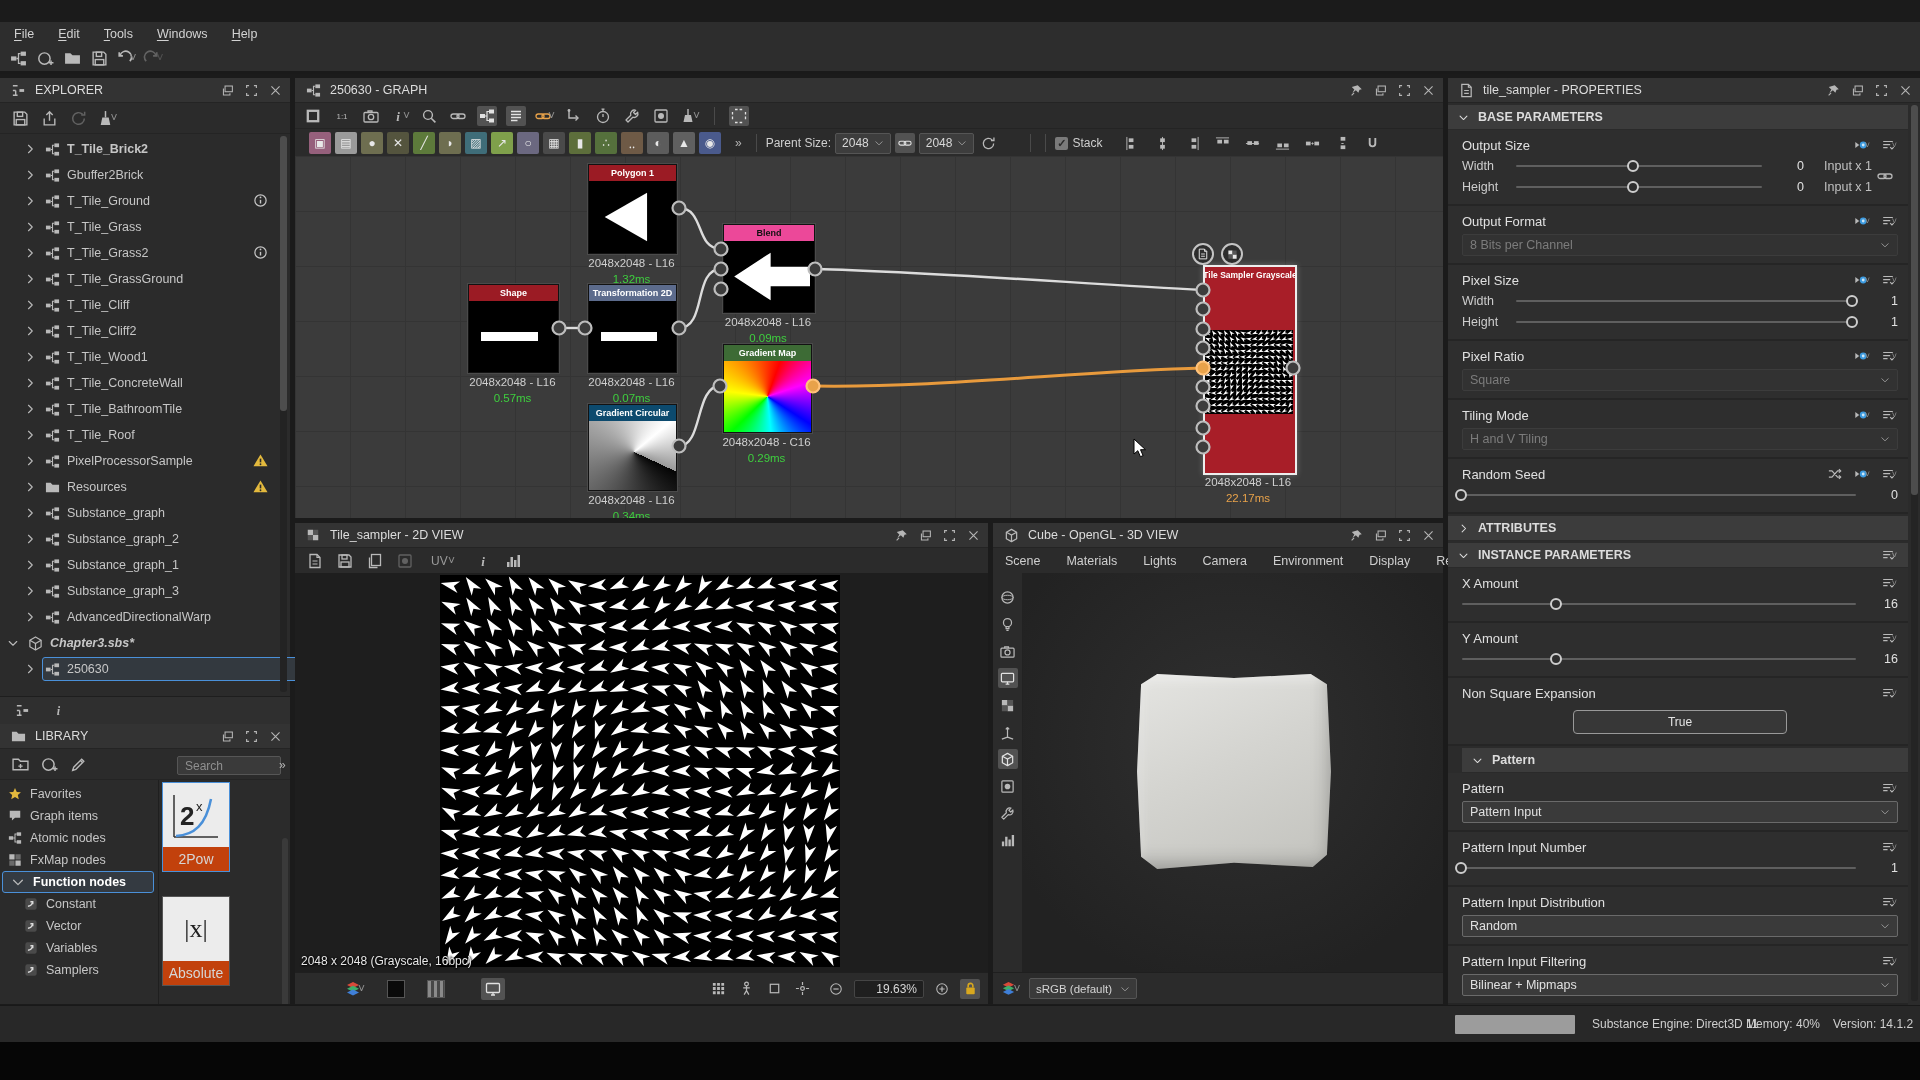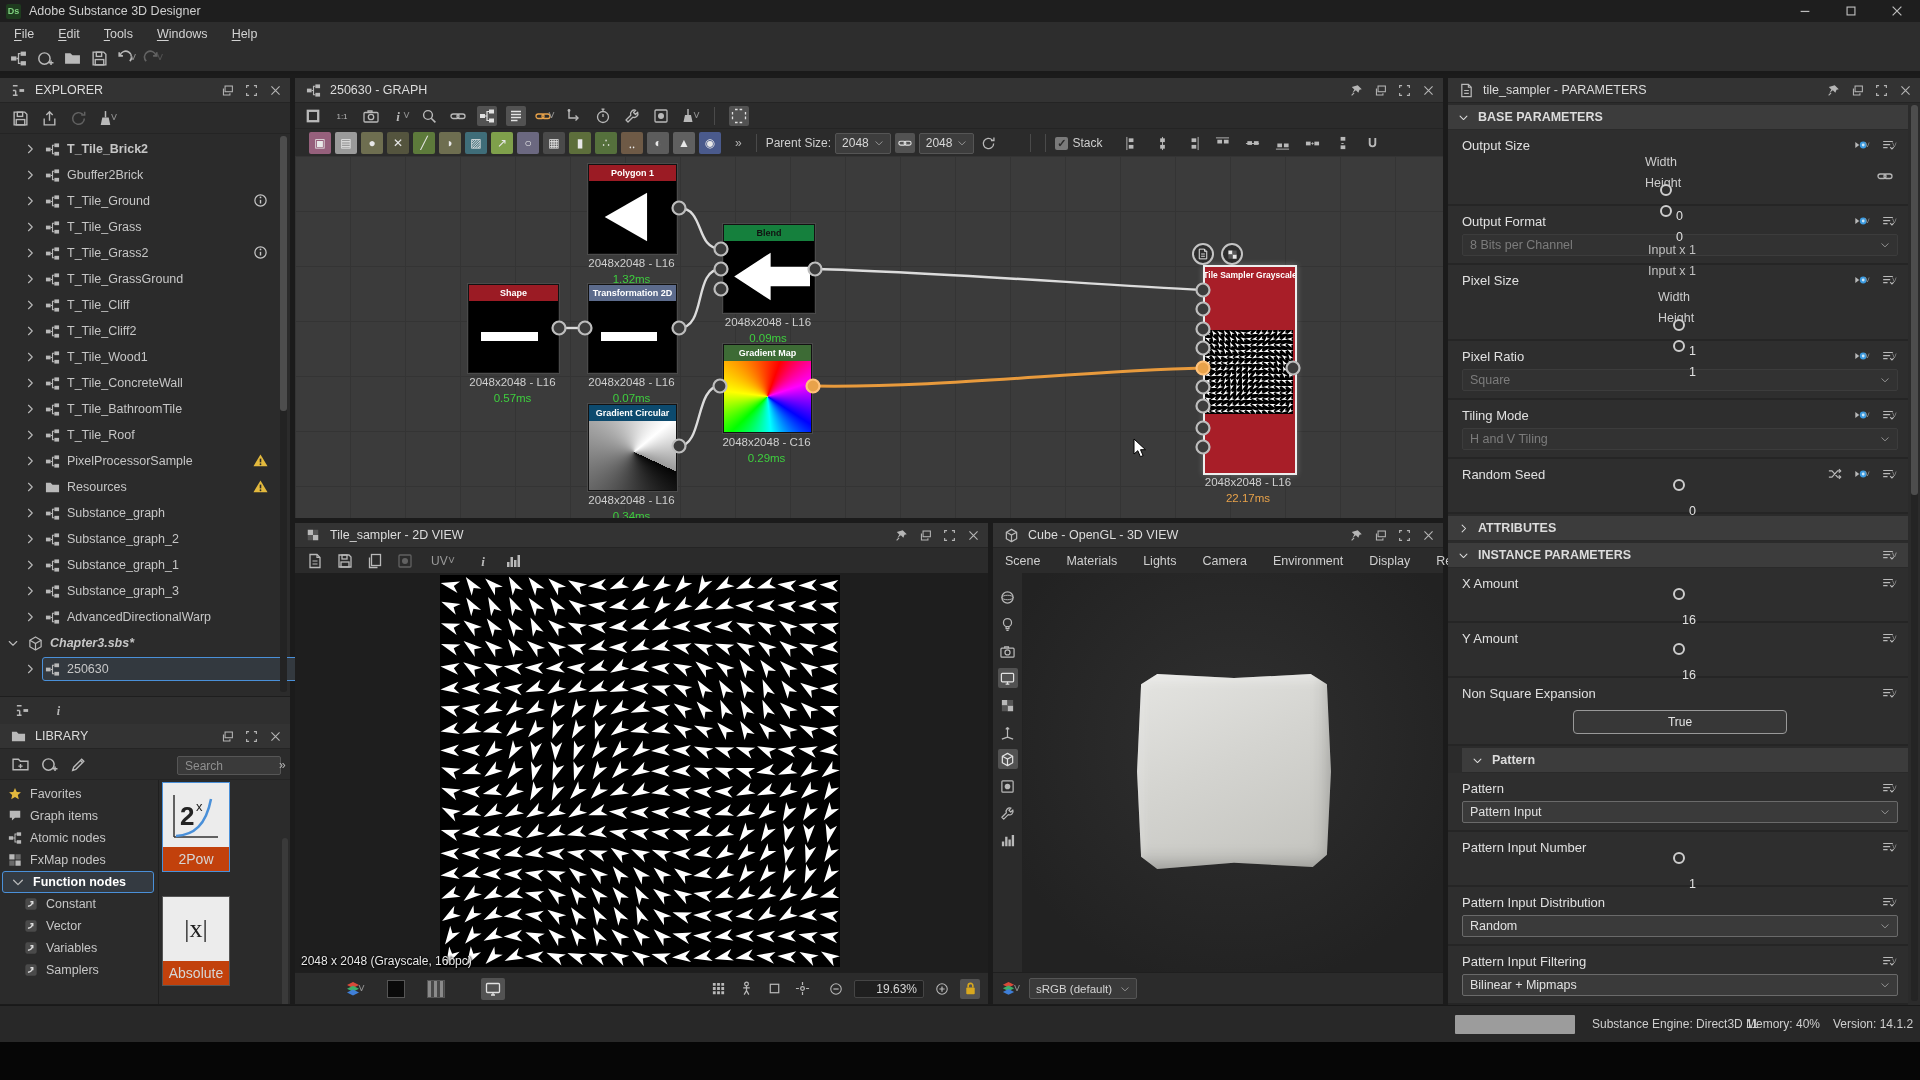--- a/index.html
+++ b/index.html
@@ -79,21 +79,21 @@
   
   #props-body{position:absolute;left:0;right:12px;top:25px;bottom:0;overflow:hidden;}
   .psection{height:24px;background:#3c3c3c;display:flex;align-items:center;gap:9px;padding:0 10px;font-weight:bold;color:#dcdcdc;font-size:12.5px;border-bottom:1px solid #2a2a2a;margin-top:2px;}
   .psection .pgicons{margin-left:auto;}
   .psection.psub{margin-left:14px;}
   .pgroup{padding:5px 10px 7px 14px;border-bottom:2px solid #252525;background:#2e2e2e;}
   .pgname-row{display:flex;align-items:center;height:20px;}
   .pgname{font-size:13px;color:#e0e0e0;}
   .pgicons{margin-left:auto;display:flex;gap:9px;align-items:center;}
   .dualwrap{display:flex;align-items:center;}
-  .slider-row{display:flex;align-items:center;height:21px;gap:20px;flex-direction:column;}
+  .slider-row{display:flex;align-items:center;height:21px;gap:10px;}
   .slab{width:44px;color:#cdcdcd;font-size:12.5px;}
   .track{flex:1;height:2px;background:#5f5f5f;position:relative;border-radius:1px;}
   .thumb{position:absolute;top:-5px;width:12px;height:12px;border:2px solid #cdcdcd;border-radius:50%;background:#2e2e2e;margin-left:-7px;box-sizing:border-box;}
   .sval{width:32px;text-align:right;color:#e0e0e0;font-size:12.5px;}
   .sextra{width:58px;color:#c0c0c0;font-size:12.5px;text-align:right;}
   .linkcol{width:26px;display:flex;justify-content:center;color:#b5b5b5;}
   .pselect{height:20px;background:#3a3a3a;border:1px solid #6a6a6a;border-radius:2px;display:flex;align-items:center;padding:0 7px;color:#e0e0e0;font-size:12.5px;margin-top:3px;}
   .pselect.dis{border-color:#3c3c3c;background:#323232;color:#7c7c7c;}
   .pselect .chev{margin-left:auto;color:#9a9a9a;display:flex;}
   .truebtn{margin:7px auto 3px;width:212px;height:22px;border:1px solid #999;border-radius:4px;display:flex;align-items:center;justify-content:center;color:#e4e4e4;background:#373737;}
@@ -335,41 +335,20 @@
           <path d="M2.5 13.5l1-3L11 3l2 2-7.5 7.5z" fill="none" stroke="currentColor" stroke-width="1.3"></path>
           <path d="M9.8 4.2l2 2" stroke="currentColor" stroke-width="1.3"></path>
         </symbol>
   <symbol id="s-tree" viewBox="0 0 16 16">
           <path d="M2 3h5M2 8h3M2 13h5M5 8v5" stroke="currentColor" stroke-width="1.5"></path>
           <rect x="9" y="6.5" width="5" height="3" fill="currentColor" stroke="none"></rect>
         </symbol>
 </defs>
     </svg>
 
-  <div id="titlebar">
-    <span id="logo">Ds</span>
-    <span id="apptitle">Adobe Substance 3D Designer</span>
-    <div id="wincontrols">
-      <span class="wbtn">
-          <svg class="ic" width="14" height="14">
-            <use href="#s-minim"></use>
-          </svg>
-        </span>
-      <span class="wbtn">
-          <svg class="ic" width="14" height="14">
-            <use href="#s-square"></use>
-          </svg>
-        </span>
-      <span class="wbtn">
-          <svg class="ic" width="14" height="14">
-            <use href="#s-close"></use>
-          </svg>
-        </span>
-    </div>
-  </div>
   <div id="menubar">
       <span><u>F</u>ile</span>
       <span><u>E</u>dit</span>
       <span><u>T</u>ools</span>
       <span><u>W</u>indows</span>
       <span><u>H</u>elp</span>
     </div>
   <div id="quickbar">
       <span class="icb">
         <svg class="ic" width="17" height="17">
@@ -1130,21 +1109,21 @@
       <div id="gnodes">
           <div class="gnode" style="left:293px;top:8px;width:87px;height:88px;">
             <div class="nhead" style="background:#9b1b24;color:#fff;">Polygon 1</div>
             <div class="nthumb">
               <div class="abs" style="left:12%;top:10%;width:76%;height:80%;background:#fff;clip-path:polygon(72% 8%,72% 92%,8% 50%);"></div>
             </div>
           </div>
           <div class="nlabel" style="left:268px;top:101px;width:137px;">2048x2048 - L16</div>
           <div class="ntime" style="left:268px;top:117px;width:137px;color:#3ecf3e;">1.32ms</div>
           <div class="gnode" style="left:428px;top:68px;width:90px;height:87px;">
-            <div class="nhead" style="background:#15803d;color:#111;">Blend</div>
+            <div class="nhead" style="background:#ec4899;color:#111;">Blend</div>
             <div class="nthumb">
               <div class="abs" style="left:4%;top:10%;width:92%;height:80%;background:#fff;clip-path:polygon(8% 50%,52% 8%,52% 33%,100% 33%,100% 67%,52% 67%,52% 92%);"></div>
             </div>
           </div>
           <div class="nlabel" style="left:403px;top:160px;width:140px;">2048x2048 - L16</div>
           <div class="ntime" style="left:403px;top:176px;width:140px;color:#3ecf3e;">0.09ms</div>
           <div class="gnode" style="left:173px;top:128px;width:89px;height:87px;">
             <div class="nhead" style="background:#9b1b24;color:#fff;">Shape</div>
             <div class="nthumb">
               <div class="abs" style="left:14%;top:43%;width:64%;height:14%;background:#fff;"></div>
@@ -2039,21 +2018,21 @@
     </div>
   </div>
 
   <div id="props" class="panel" style="left:1448px;top:78px;width:472px;height:927px;overflow:hidden;">
     <div class="phead">
       <span class="icb">
           <svg class="ic" width="15" height="15">
             <use href="#s-doc"></use>
           </svg>
         </span>
-      <span class="ptitle">tile_sampler - PARAMETERS</span>
+      <span class="ptitle">tile_sampler - PROPERTIES</span>
       <span class="winbtns">
         <span>
             <svg class="ic" width="13" height="13">
               <use href="#s-pin"></use>
             </svg>
           </span>
         <span>
             <svg class="ic" width="13" height="13">
               <use href="#s-float"></use>
             </svg>

